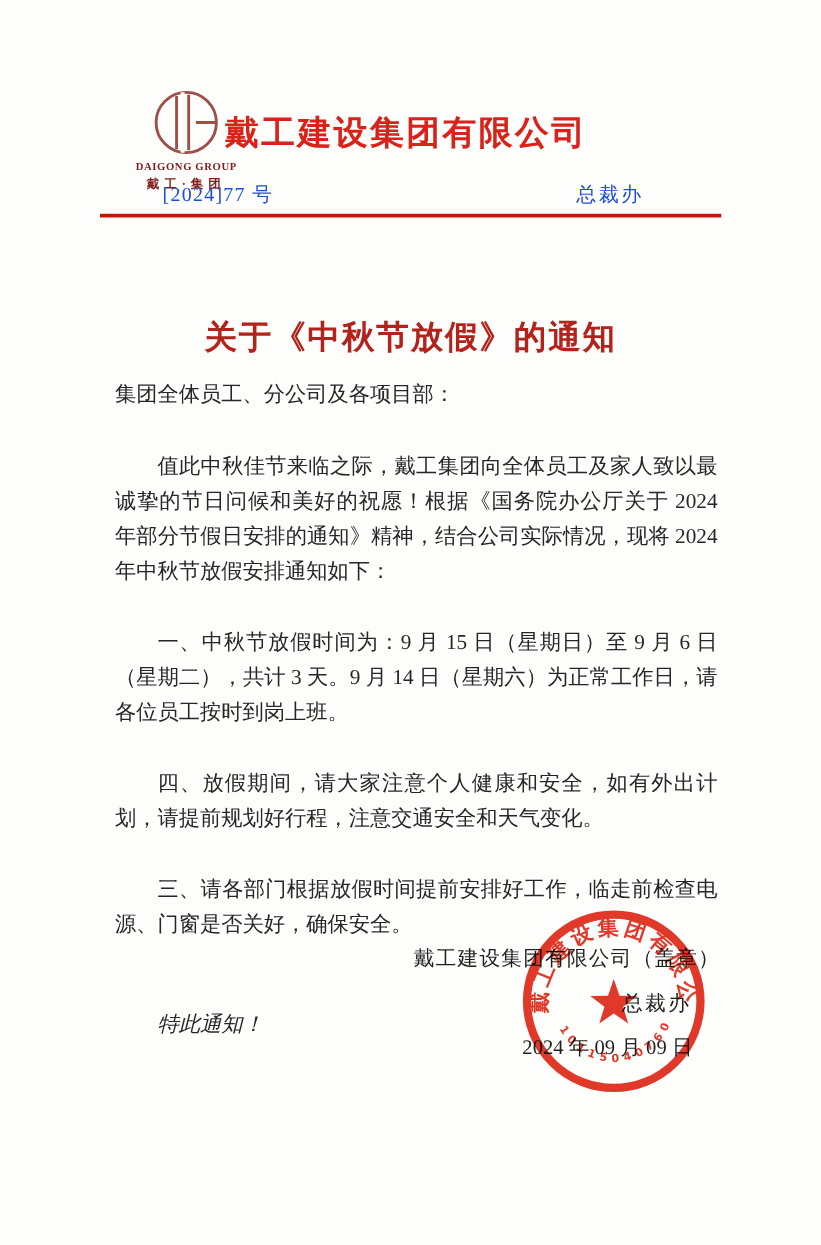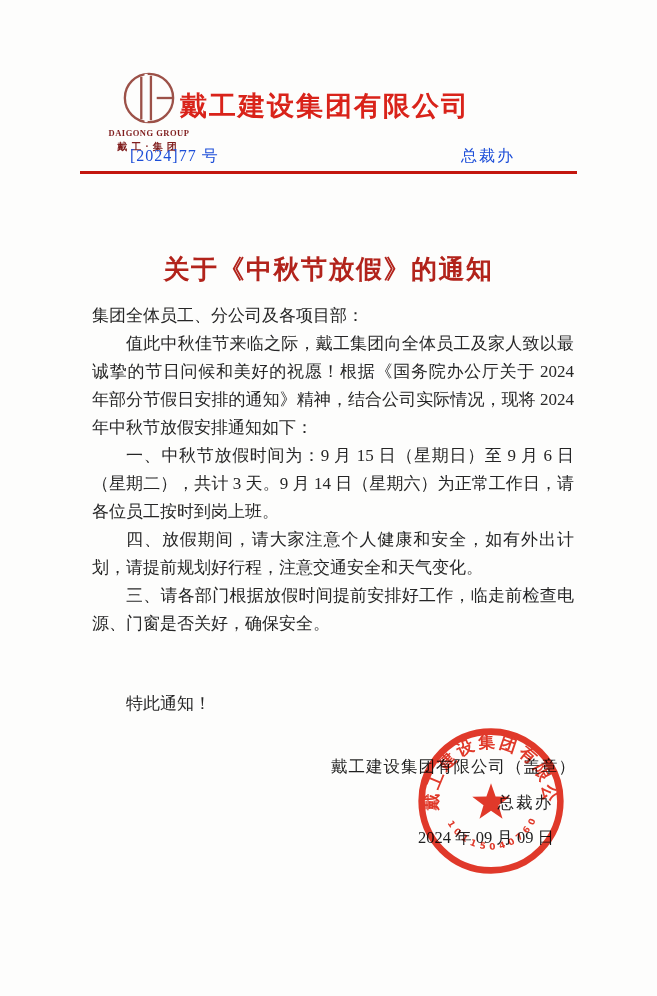--- a/index.html
+++ b/index.html
@@ -44,22 +44,22 @@
     position: absolute; left: 0; top: 230px; width: 100%;
     text-align: center; font-size: 26px; font-weight: bold;
     letter-spacing: 1.5px; color: #b2231b; margin-top: 22px;
   }
   
   .body-block {
     position: absolute; left: 92px; top: 302px; width: 482px;
     font-size: 17px; line-height: 28px; text-align: justify;
     color: #262626;
   }
-  .body-block p.indent { text-indent: 2em; }
-  .closing { margin-top: 52px; text-indent: 2em; }
+  .body-block p.indent { text-indent: 2em; margin-top: 29px; }
+  .closing { margin-top: 52px; text-indent: 2em; font-style: italic; }
   
   .signature-block {
     position: absolute; right: 81px; top: 756px;
     text-align: right; font-size: 16.5px; color: #1f1f1f;
   }
   .sig-company { letter-spacing: 1px; }
   .sig-office { margin-top: 14px; margin-right: 23px; letter-spacing: 2px; }
   .sig-date { margin-top: 13px; margin-right: 22px; }
   
   .seal {

